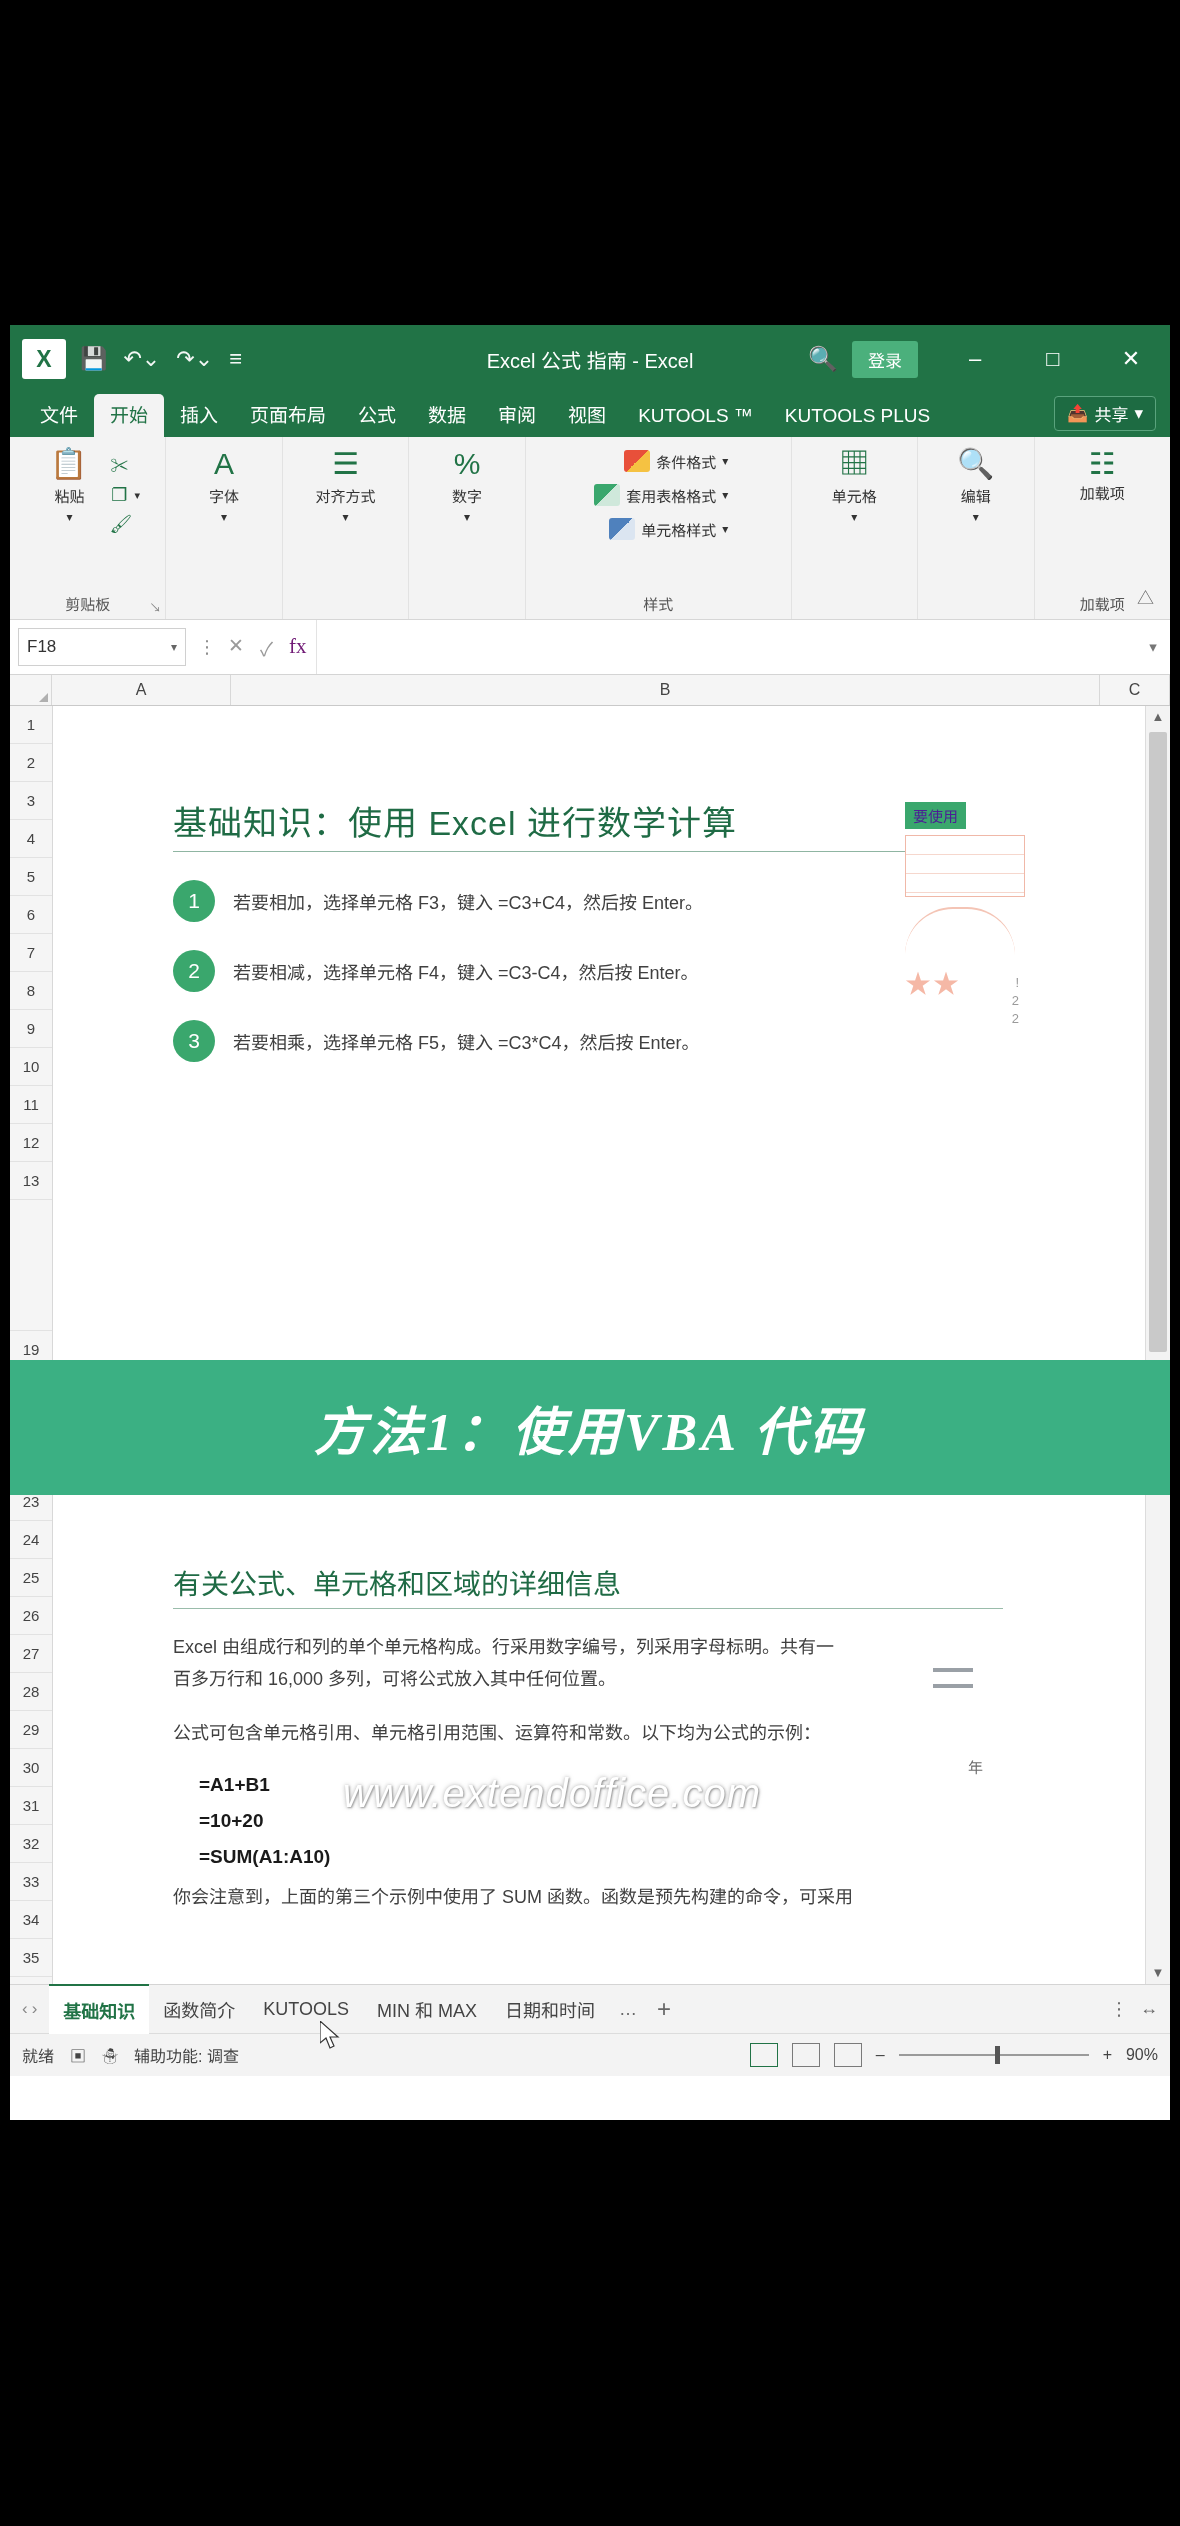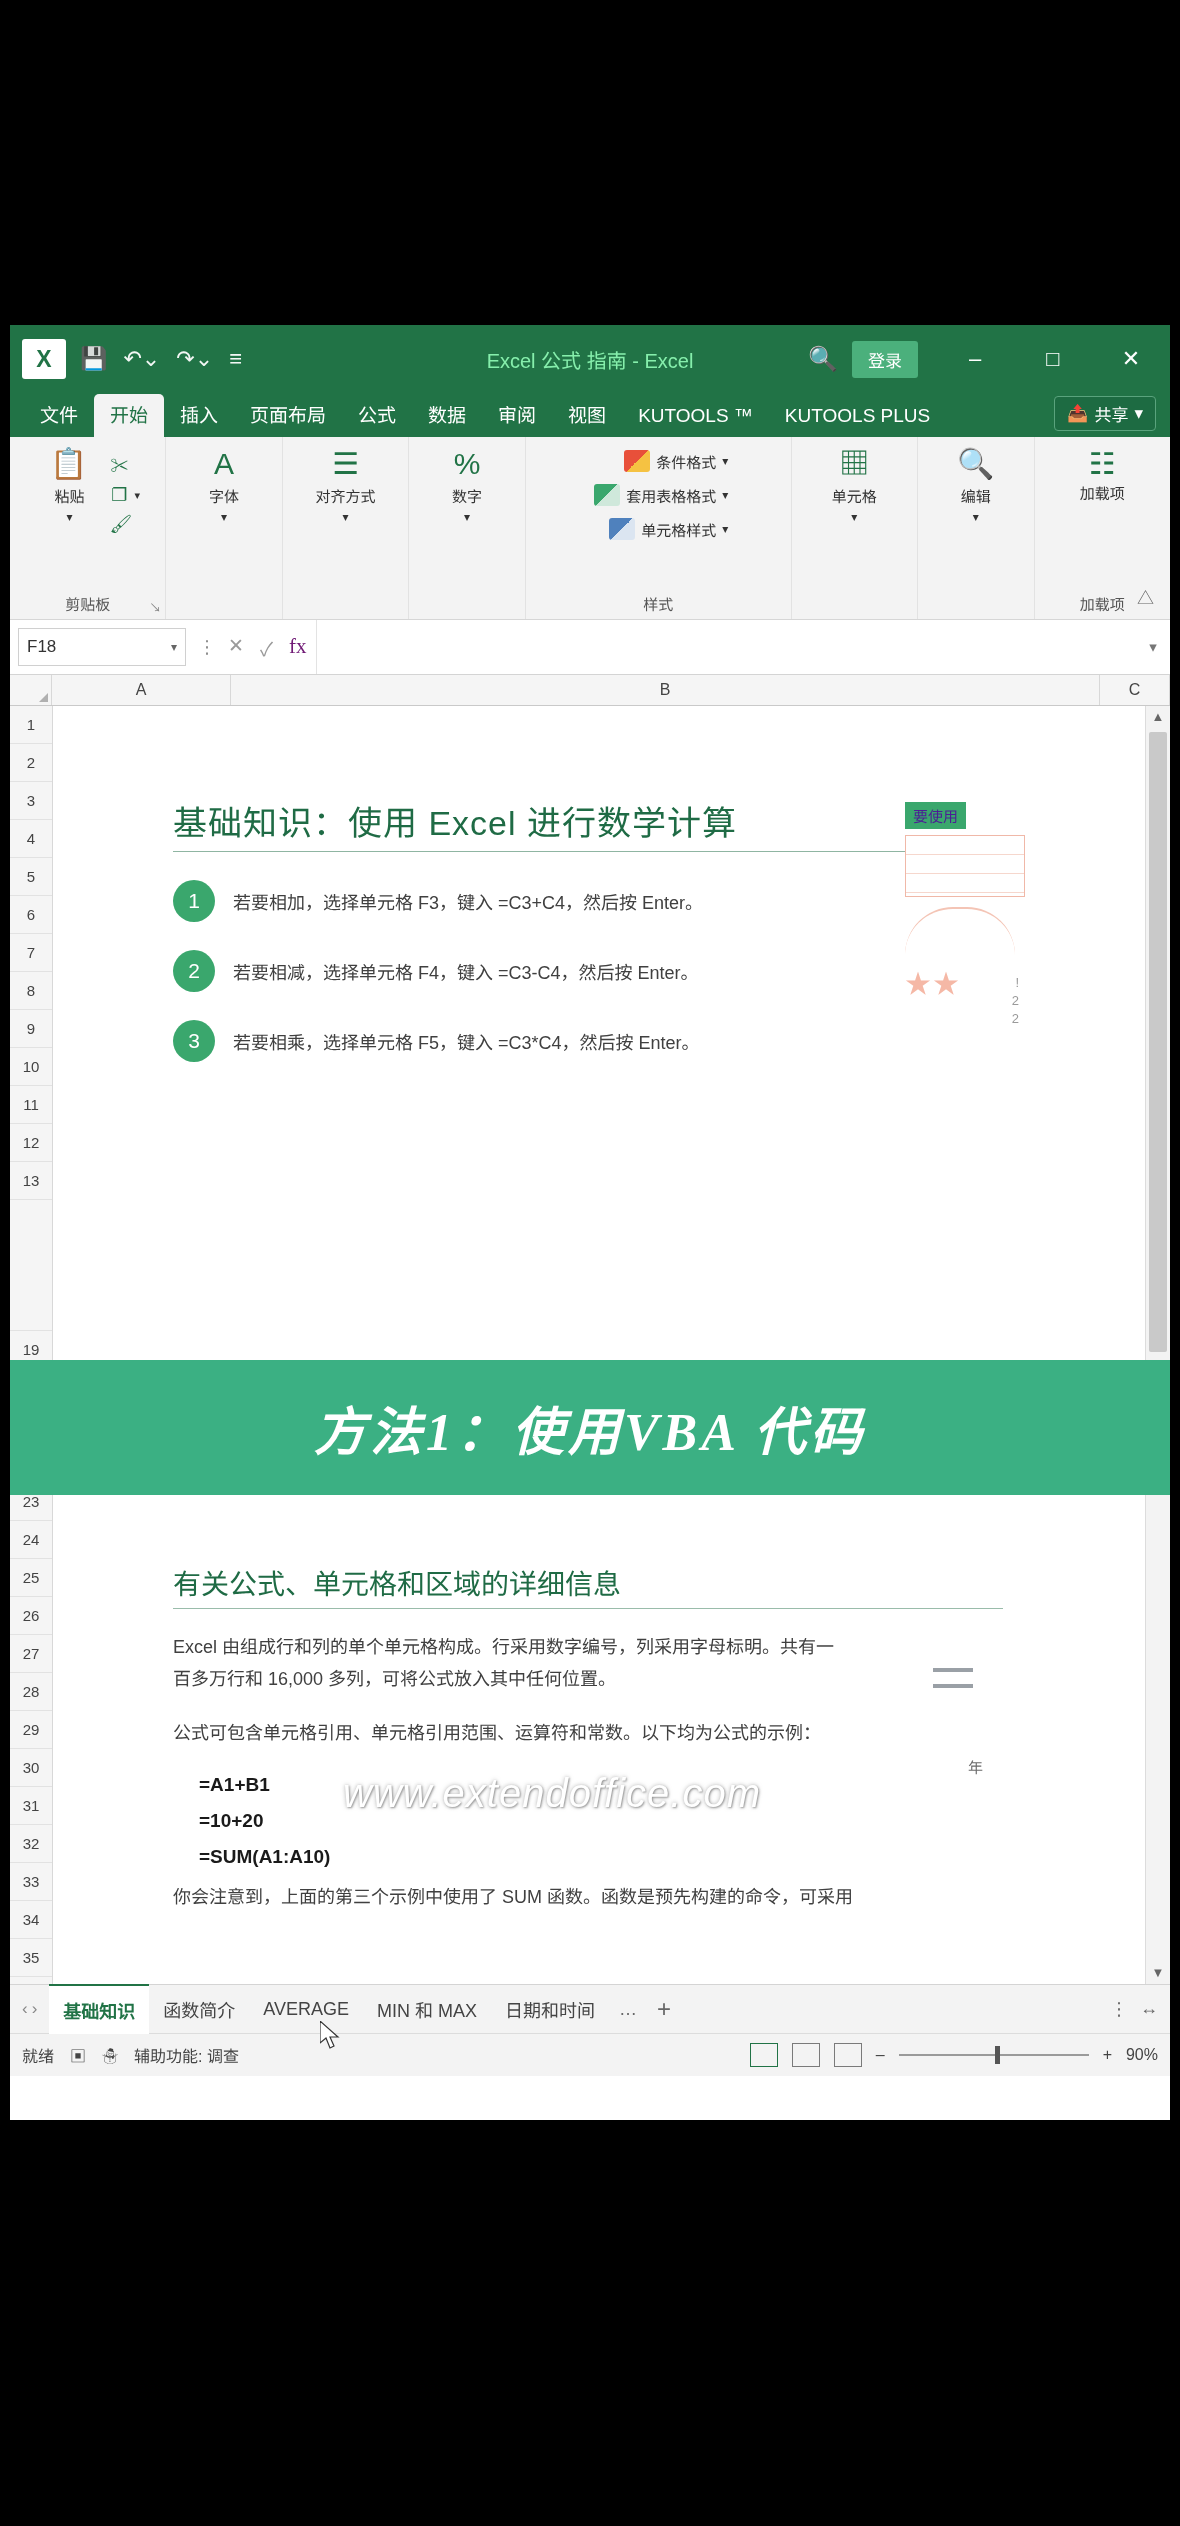--- a/index.html
+++ b/index.html
@@ -56,21 +56,21 @@
     color: #ffffff;
   }
   .qat span {
     font-size: 22px;
     opacity: .95;
   }
   .tb-title {
     position: absolute;
     left: 0; right: 0;
     text-align: center;
-    color: #86efac;
+    color: #ffffff;
     font-size: 20px;
     pointer-events: none;
   }
   .tb-right {
     margin-left: auto;
     display: flex;
     align-items: center;
     gap: 0;
     height: 100%;
   }
@@ -935,21 +935,21 @@
       <span>方法1：使用VBA 代码</span>
     </div>
 
     <div class="tabbar">
       <div class="tab-nav">
         <span>‹</span>
         <span>›</span>
       </div>
       <div class="sheet-tab active">基础知识</div>
       <div class="sheet-tab">函数简介</div>
-      <div class="sheet-tab">AVERAGE</div>
+      <div class="sheet-tab">KUTOOLS</div>
       <div class="sheet-tab">MIN 和 MAX</div>
       <div class="sheet-tab">日期和时间</div>
       <div class="tab-extra">…</div>
       <div class="tab-extra" style="font-size:24px">+</div>
       <div class="tab-right">
         <span>⋮</span>
         <span>↔</span>
       </div>
     </div>
 

